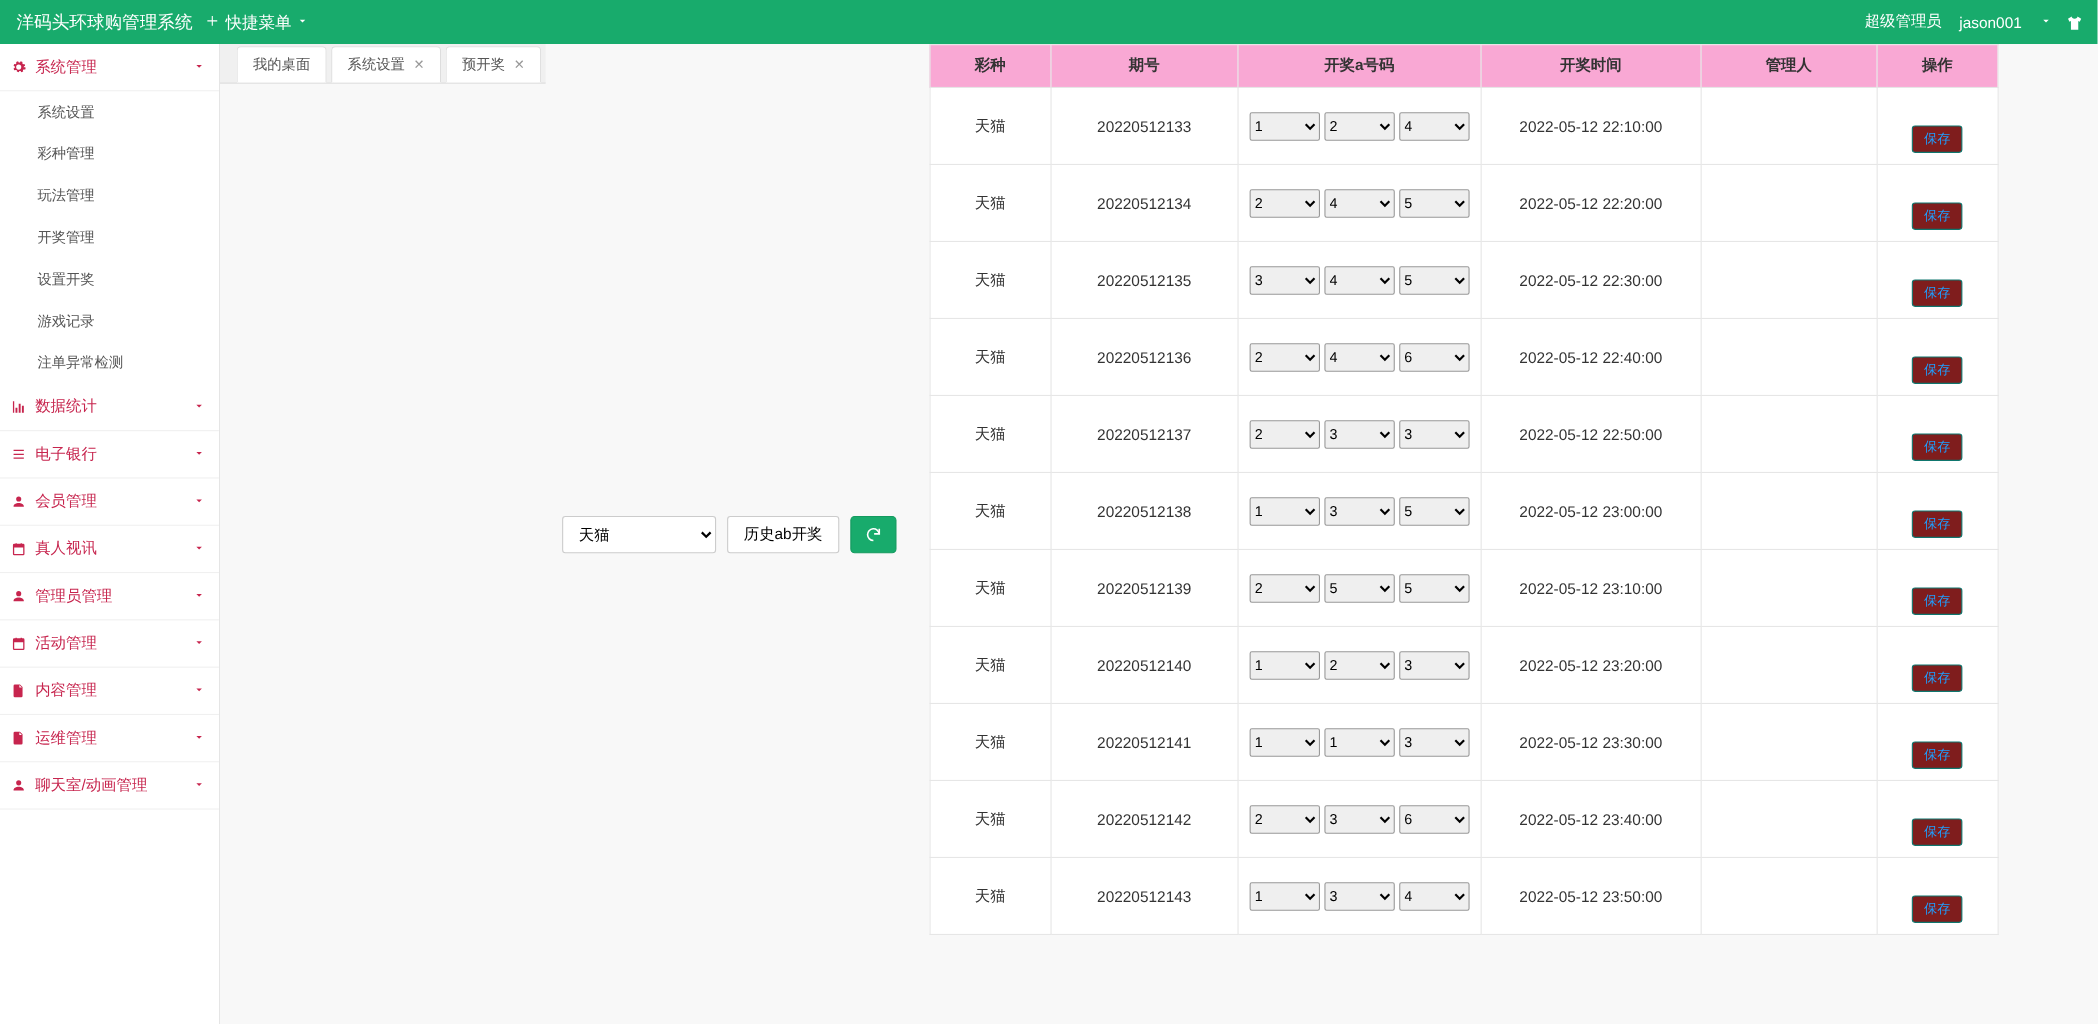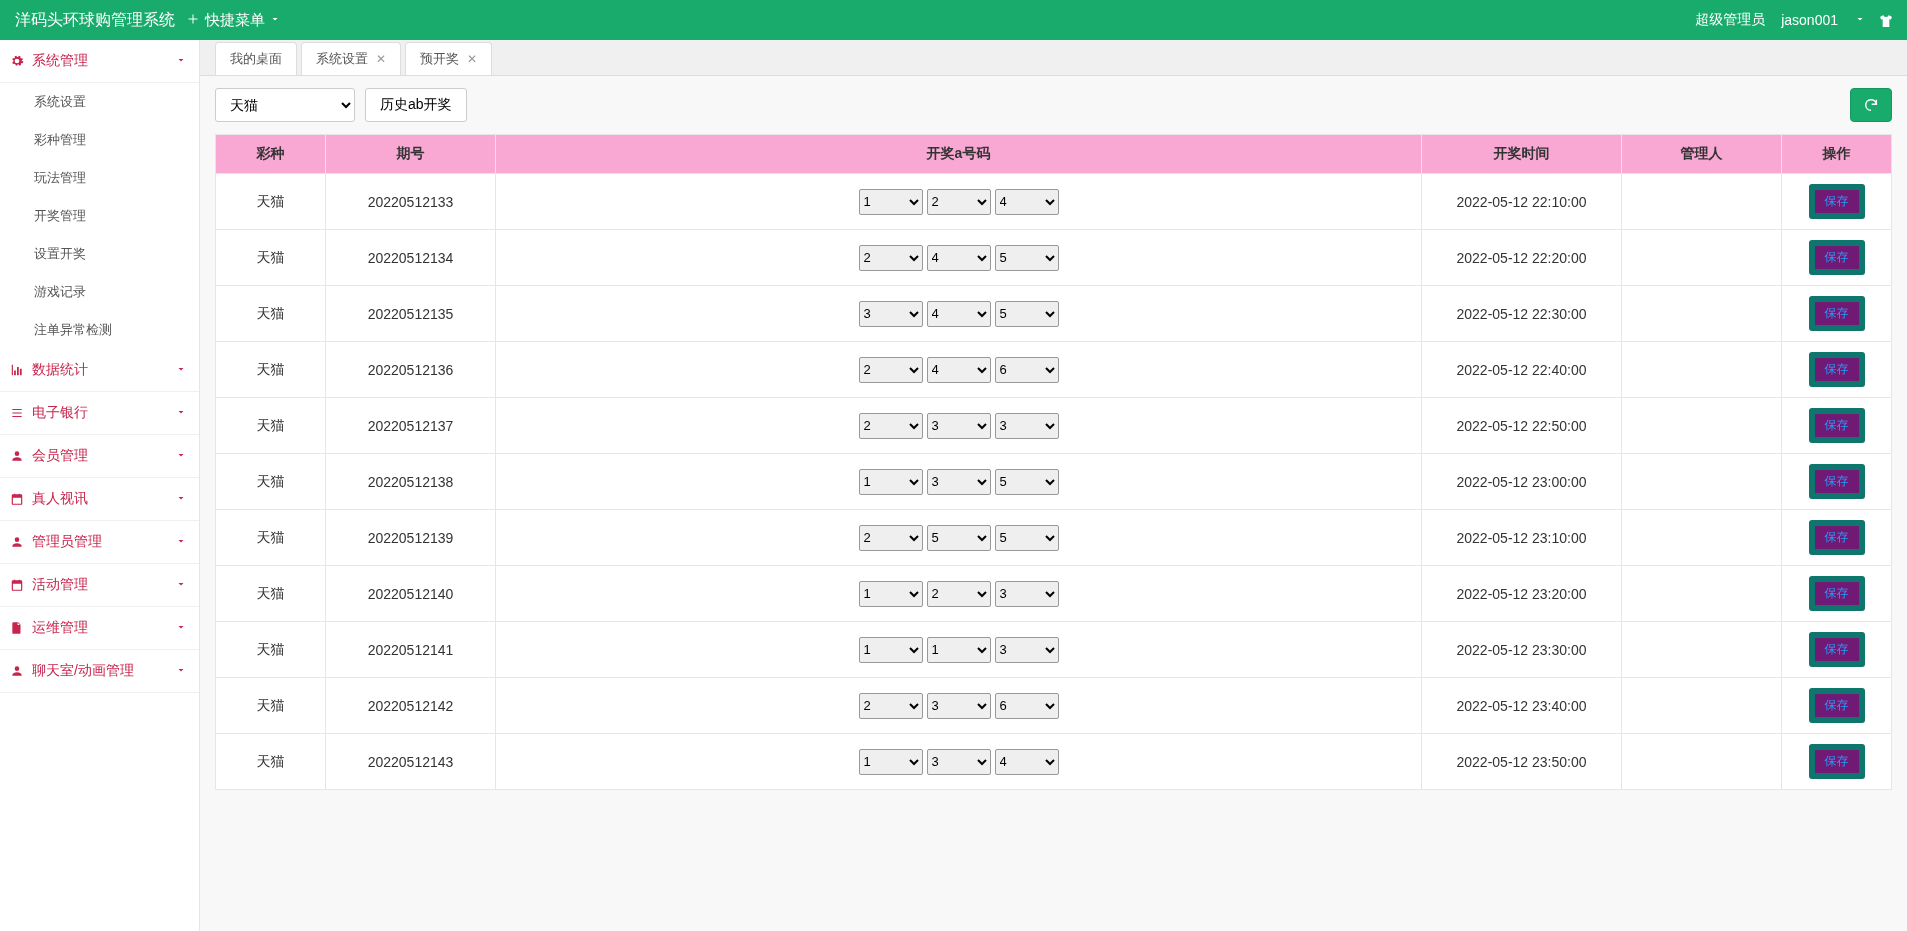--- a/index.html
+++ b/index.html
@@ -17,42 +17,42 @@
     .layout { display:flex; height:calc(100vh - 40px); }
 
     
     .sidebar { width:200px; background:#fff; border-right:1px solid #e5e5e5; overflow-y:auto; position:relative; }
     .side-cat { padding:12px 10px; color:#c7254e; cursor:pointer; display:flex; align-items:center; justify-content:space-between; border-bottom:1px solid #f0f0f0; }
     .side-cat .lbl { display:flex; align-items:center; gap:8px; }
     .side-sub { padding:10px 15px 10px 34px; color:#555; cursor:pointer; font-size:13px; }
     .collapse-handle { position:absolute; right:-10px; top:420px; width:10px; height:40px; color:#bbb; display:flex; align-items:center; justify-content:center; cursor:pointer; }
 
     
-    .main { flex:1; display:flex; flex-direction:column; overflow:hidden; background:#f8f8f8; }
+    .main { flex:1; display:flex; flex-direction:row; overflow:hidden; background:#f8f8f8; }
 
     
     .tabs { height:36px; display:flex; align-items:flex-end; padding-left:15px; background:#f0f0f0; border-bottom:1px solid #ddd; }
     .tab { background:#fff; border:1px solid #ddd; border-bottom:none; padding:7px 14px; margin-right:4px; border-radius:4px 4px 0 0; font-size:13px; color:#555; cursor:pointer; display:flex; align-items:center; gap:8px; }
     .tab.active { background:#fff; font-weight:500; }
     .tab .close { color:#999; font-size:12px; }
 
     
     .toolbar { padding:12px 15px; display:flex; align-items:center; gap:10px; }
     .sel-main { height:34px; border:1px solid #ccc; border-radius:3px; padding:0 28px 0 10px; background:#fff; min-width:140px; font-size:14px; }
     .btn-white { height:34px; padding:0 14px; background:#fff; border:1px solid #ccc; border-radius:3px; cursor:pointer; font-size:14px; }
     .btn-refresh { margin-left:auto; background:#18ab6c; border:1px solid #149a5f; color:#fff; width:42px; height:34px; border-radius:4px; cursor:pointer; display:flex; align-items:center; justify-content:center; }
 
     
     .tbl-wrap { padding:0 15px 15px; overflow:auto; }
     table { width:100%; border-collapse:collapse; background:#fff; }
     th, td { border:1px solid #e6e6e6; padding:10px 8px; text-align:center; font-size:14px; }
     th { background:#f9a8d4; font-weight:600; }
     td { background:#fff; }
     .num-sel { height:26px; min-width:64px; border:1px solid #999; border-radius:2px; margin:0 2px; font-size:13px; }
-    .btn-save { border:6px solid #0f766e; color:#1e9fff; background:#701a75; padding:3px 10px; border-radius:3px; font-size:12px; cursor:pointer; }
+    .btn-save { border:1px solid #0f766e; color:#1e9fff; background:#7f1d1d; padding:3px 10px; border-radius:3px; font-size:12px; cursor:pointer;margin-top:24px; }
 
     .icon { width:14px; height:14px; display:inline-block; }
     svg { display:block; }
   </style>
 </head>
 <body>
 
 <div class="header">
   <div class="header-left">
     <div class="brand">洋码头环球购管理系统</div>
@@ -194,20 +194,35 @@
         </span>
       </div>
       <div class="side-cat">
         <span class="lbl">
           <span class="icon">
             <svg viewBox="0 0 24 24" width="14" height="14" fill="currentColor">
               <path d="M5 4h14a2 2 0 0 1 2 2v14a2 2 0 0 1-2 2H5a2 2 0 0 1-2-2V6a2 2 0 0 1 2-2zm0 6v10h14V10zm2-7h2v3H7zm8 0h2v3h-2z"></path>
             </svg>
           </span>
           <span>活动管理</span>
+        </span>
+        <span class="icon">
+          <svg viewBox="0 0 24 24" width="12" height="12" fill="currentColor">
+            <path d="M7 10l5 5 5-5z"></path>
+          </svg>
+        </span>
+      </div>
+      <div class="side-cat">
+        <span class="lbl">
+          <span class="icon">
+            <svg viewBox="0 0 24 24" width="14" height="14" fill="currentColor">
+              <path d="M6 2h8l4 4v14a2 2 0 0 1-2 2H6a2 2 0 0 1-2-2V4a2 2 0 0 1 2-2zm7 1v4h4"></path>
+            </svg>
+          </span>
+          <span>内容管理</span>
         </span>
         <span class="icon">
           <svg viewBox="0 0 24 24" width="12" height="12" fill="currentColor">
             <path d="M7 10l5 5 5-5z"></path>
           </svg>
         </span>
       </div>
       <div class="side-cat">
         <span class="lbl">
           <span class="icon">

